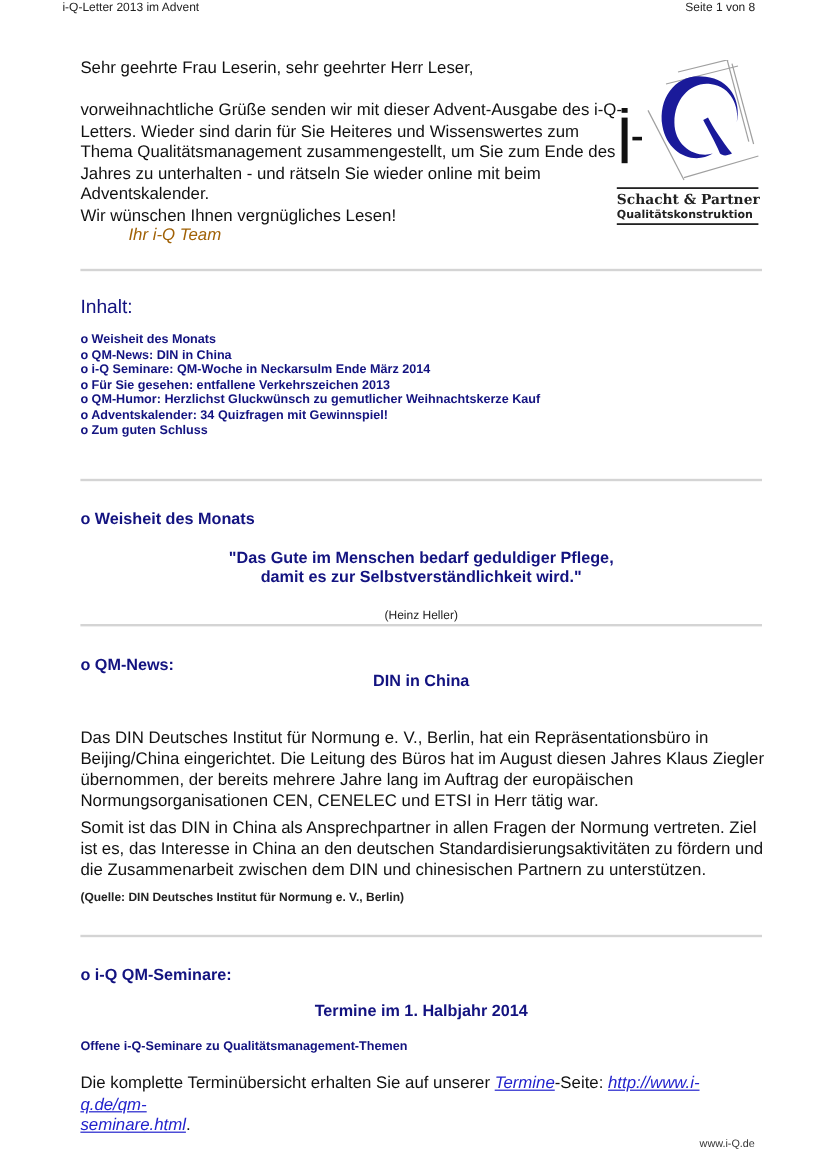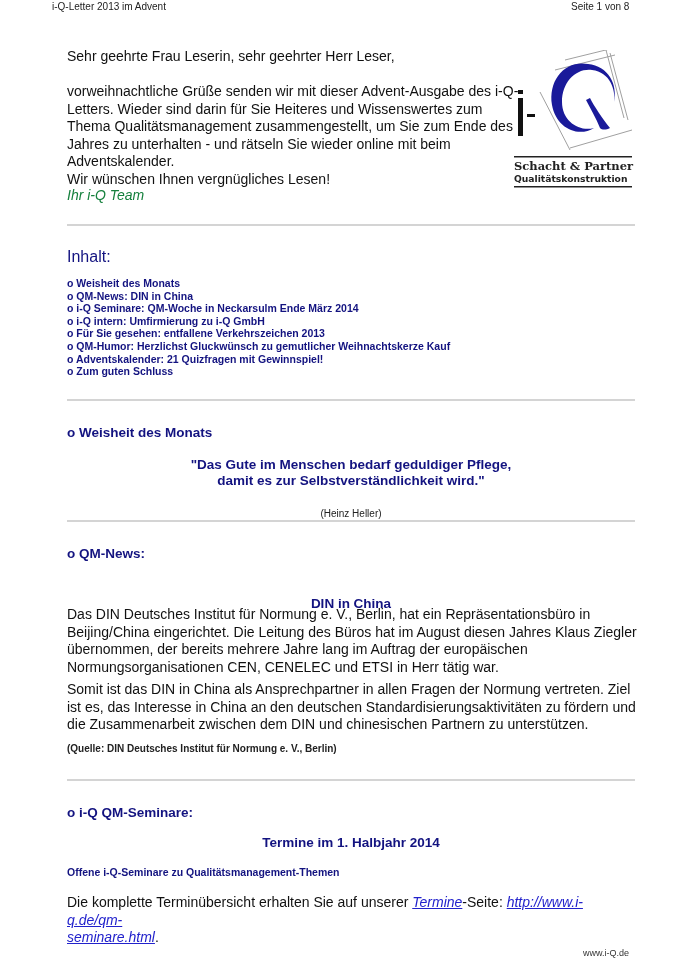--- a/index.html
+++ b/index.html
@@ -4,21 +4,21 @@
 <style>
   html, body { margin:0; padding:0; background:#fff; }
   body { width:678px; height:960px; position:relative; overflow:hidden;
          font-family:"Liberation Sans", sans-serif; color:#111; }
   .hdr { position:absolute; top:1px; font-size:10px; color:#222; }
   .hdr-left { left:52px; }
   .hdr-right { right:193px; }
   .hdr-right { left:571px; right:auto; }
   .footer { position:absolute; left:583px; top:948px; font-size:9px; color:#333; }
   .p { position:absolute; left:67px; font-size:14px; line-height:17.5px; }
-  .blue { color:#15803d; }
+  .blue { color:#a16207;margin-left:40px; }
   .hr { position:absolute; left:67px; width:568px; height:2px; background:#d4d4d4; }
   .toc-title { position:absolute; left:67px; top:248px; font-size:16px; font-weight:normal; color:#131380; }
   .toc { position:absolute; left:67px; top:277px; font-size:10.5px; font-weight:bold; color:#131380; line-height:12.6px; }
   .toc div { white-space:nowrap; }
   .sec { position:absolute; left:67px; font-size:13.5px; font-weight:bold; color:#131380; }
   .center { position:absolute; left:67px; width:568px; text-align:center; }
   .quote { font-size:13.5px; font-weight:bold; color:#131380; line-height:16px; }
   .author { font-size:10px; color:#222; }
   .sub { font-size:13.5px; font-weight:bold; color:#131380; }
   .small { position:absolute; left:67px; font-size:10px; color:#222;font-weight:bold; }
@@ -69,40 +69,39 @@
 <div class="p" style="top:171px;">Wir wünschen Ihnen vergnügliches Lesen!</div>
 <div class="p blue" style="top:187px; font-style:italic;">Ihr i-Q Team</div>
 
 <div class="hr" style="top:224px;"></div>
 
 <div class="toc-title">Inhalt:</div>
 <div class="toc">
   <div>o Weisheit des Monats</div>
   <div>o QM-News: DIN in China</div>
   <div>o i-Q Seminare: QM-Woche in Neckarsulm Ende März 2014</div>
-  <div>o i-Q intern: Umfirmierung zu i-Q GmbH</div>
   <div>o Für Sie gesehen: entfallene Verkehrszeichen 2013</div>
   <div>o QM-Humor: Herzlichst Gluckwünsch zu gemutlicher Weihnachtskerze Kauf</div>
-  <div>o Adventskalender:  21 Quizfragen mit Gewinnspiel!</div>
+  <div>o Adventskalender:  34 Quizfragen mit Gewinnspiel!</div>
   <div>o Zum guten Schluss</div>
 </div>
 
 <div class="hr" style="top:399px;"></div>
 
 <div class="sec" style="top:425px;">o Weisheit des Monats</div>
 <div class="center quote" style="top:457px;">
   <div>"Das Gute im Menschen bedarf geduldiger Pflege,</div>
   <div>damit es zur Selbstverständlichkeit wird."</div>
 </div>
 <div class="center author" style="top:508px;">(Heinz Heller)</div>
 
 <div class="hr" style="top:520px;"></div>
 
 <div class="sec" style="top:546px;">o QM-News:</div>
-<div class="center sub" style="top:596px;">DIN in China</div>
+<div class="center sub" style="top:560px;">DIN in China</div>
 <div class="p" style="top:606px;">
   <div>Das DIN Deutsches Institut für Normung e. V., Berlin, hat ein Repräsentationsbüro in</div>
   <div>Beijing/China eingerichtet. Die Leitung des Büros hat im August diesen Jahres Klaus Ziegler</div>
   <div>übernommen, der bereits mehrere Jahre lang im Auftrag der europäischen</div>
   <div>Normungsorganisationen CEN, CENELEC und ETSI in Herr tätig war.</div>
 </div>
 <div class="p" style="top:681px;">
   <div>Somit ist das DIN in China als Ansprechpartner in allen Fragen der Normung vertreten. Ziel</div>
   <div>ist es, das Interesse in China an den deutschen Standardisierungsaktivitäten zu fördern und</div>
   <div>die Zusammenarbeit zwischen dem DIN und chinesischen Partnern zu unterstützen.</div>

